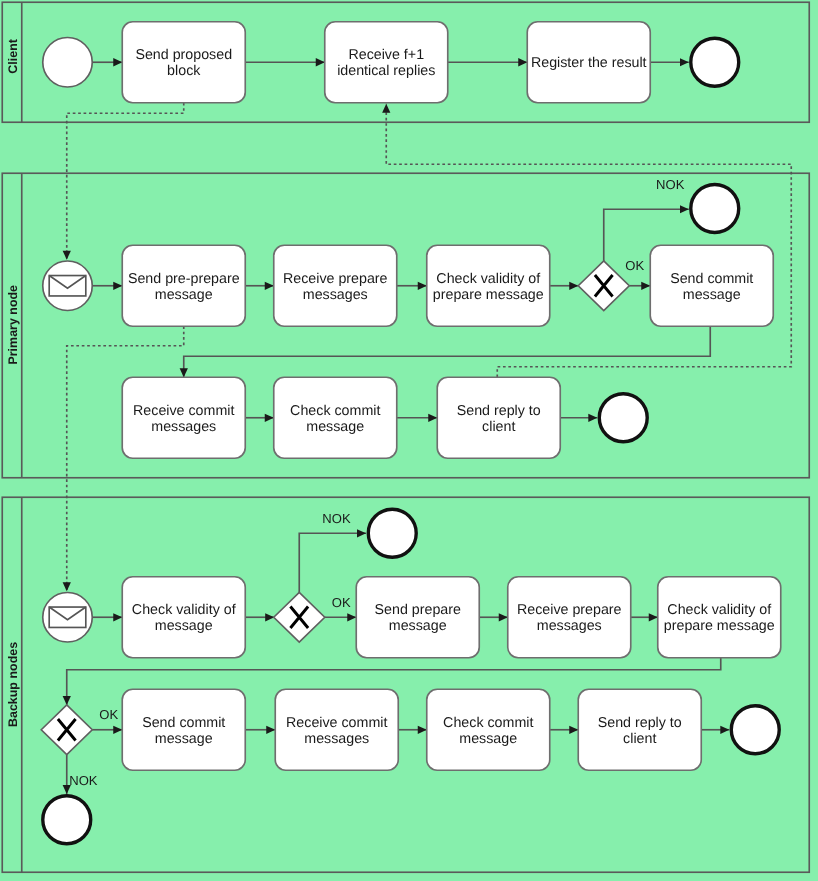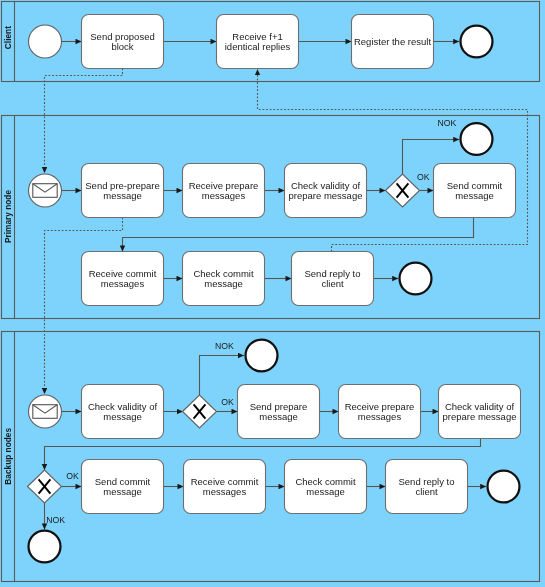--- a/index.html
+++ b/index.html
@@ -1,19 +1,19 @@
 <!DOCTYPE html>
 <html><head>
 <meta charset="utf-8">
 <title>BPMN collaboration diagram</title>
 <style>
   html,body{margin:0;padding:0;background:#ffffff;}
   body{width:545px;height:587px;overflow:hidden;
        font-family:"Liberation Sans",sans-serif;}
-  #diagram-canvas{position:relative;width:545px;height:587px;background:#7dd3fc;}
+  #diagram-canvas{position:relative;width:545px;height:587px;background:#86efac;}
   svg{display:block;transform:translateZ(0);}
   .pool-rect{fill:none;stroke:#5a5a5a;stroke-width:1.1;}
   .lane-divider{stroke:#5a5a5a;stroke-width:1.1;fill:none;}
   .lane-label{font-family:"Liberation Sans",sans-serif;font-size:8.3px;font-weight:bold;
               fill:#1a1a1a;text-anchor:middle;dominant-baseline:central;}
   .task-rect{fill:#ffffff;stroke:#6e6e6e;stroke-width:1.1;}
   .task-text{font-family:"Liberation Sans",sans-serif;font-size:9.5px;fill:#1a1a1a;
              text-anchor:middle;}
   .start-circle{fill:#ffffff;stroke:#5f5f5f;stroke-width:1.1;}
   .end-circle{fill:#ffffff;stroke:#111111;stroke-width:2.25;}

